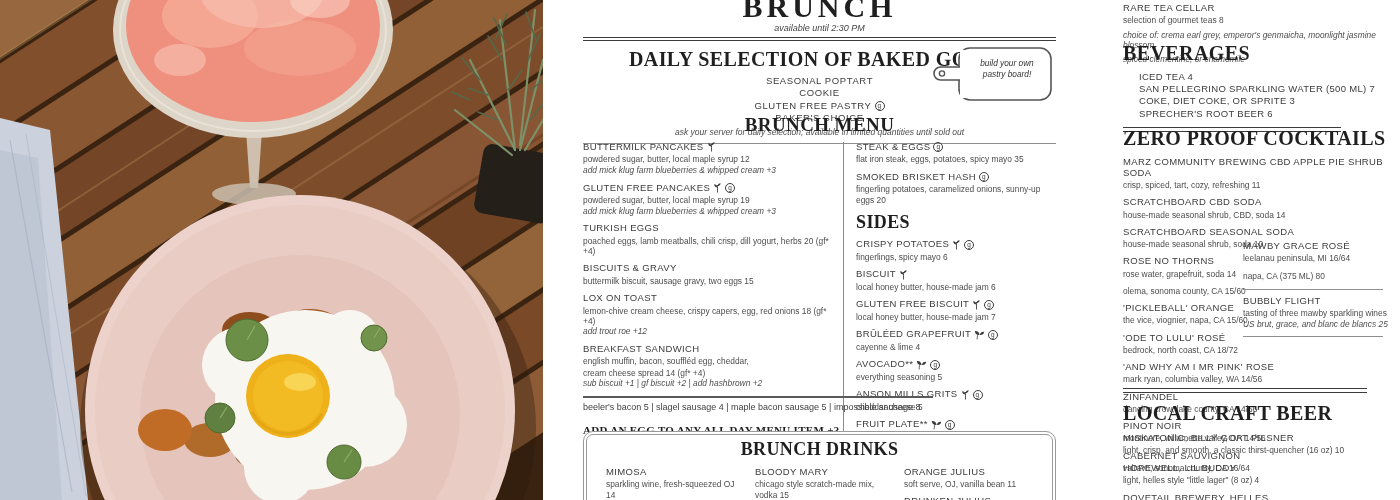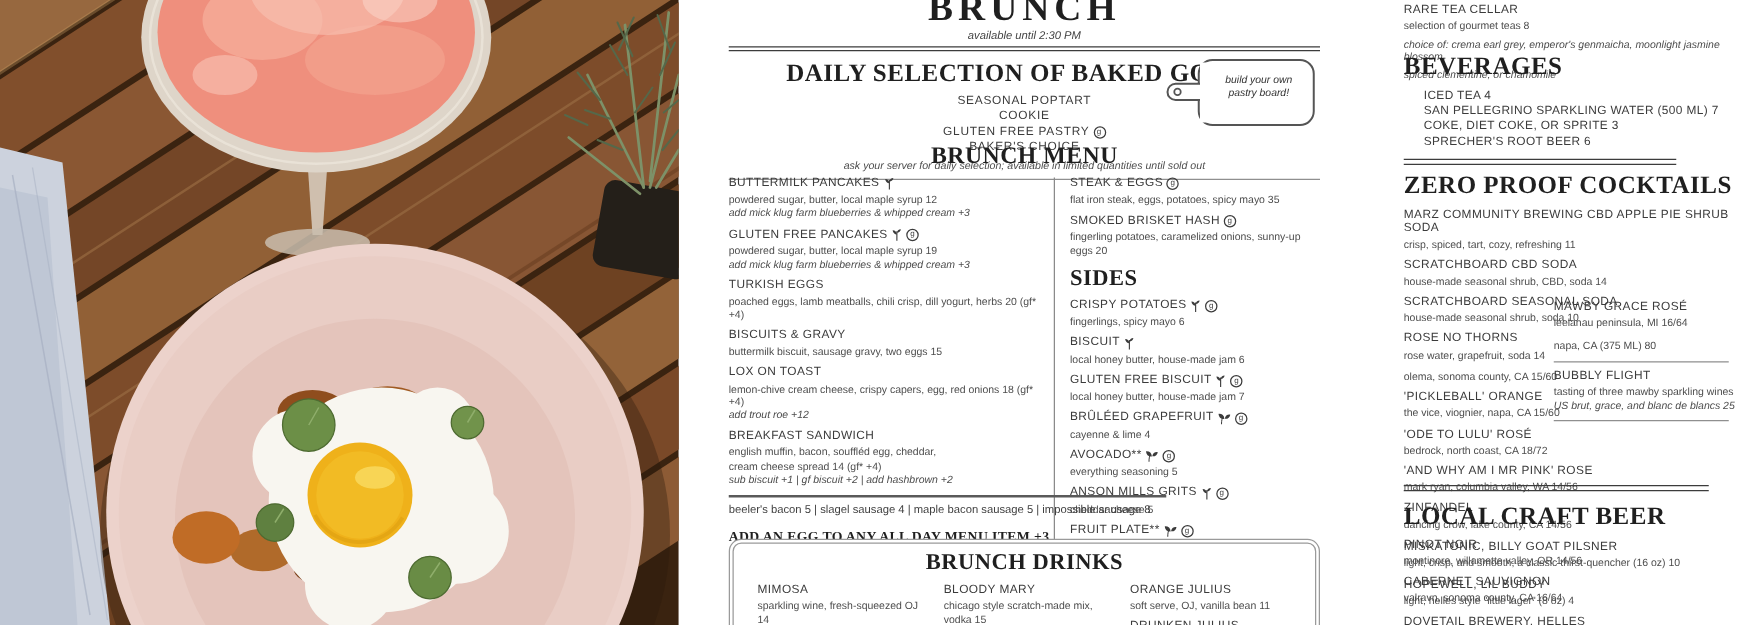--- a/index.html
+++ b/index.html
@@ -59,21 +59,21 @@
   .dcol .mi{margin-bottom:6px;}
   
   #right{left:1123px;top:0;width:277px;}
   #tea{left:0;top:3px;width:277px;}
   #tea .mi-sub{margin-top:4px;}
   #bev{left:0;top:42px;width:277px;}
   #bev-title{font-size:20px;font-weight:bold;letter-spacing:.4px;}
   .bev-line{font-size:9.5px;letter-spacing:.3px;color:#3b3b3b;line-height:12.2px;margin-top:0;}
   #bev-list{margin-top:6px;margin-left:16px;}
   #right-hr-a{left:0;top:127px;width:218px;}
-  #zp{left:0;top:137px;width:272px;}
+  #zp{left:0;top:127px;width:272px;}
   #zp-title{font-size:20px;font-weight:bold;letter-spacing:.4px;margin-bottom:7px;}
   #zp .mi,#wines-left .mi{margin-bottom:7px;}
   #wines-right{left:120px;top:241px;width:157px;}
   #wines-right .hr1{margin:5px 0 6px 0;width:140px;}
   #beer{left:0;top:388px;width:244px;}
   #beer-title{font-size:20px;font-weight:bold;letter-spacing:.4px;margin-top:9px;margin-bottom:8px;}
 </style>
 </head>
 <body>
 

